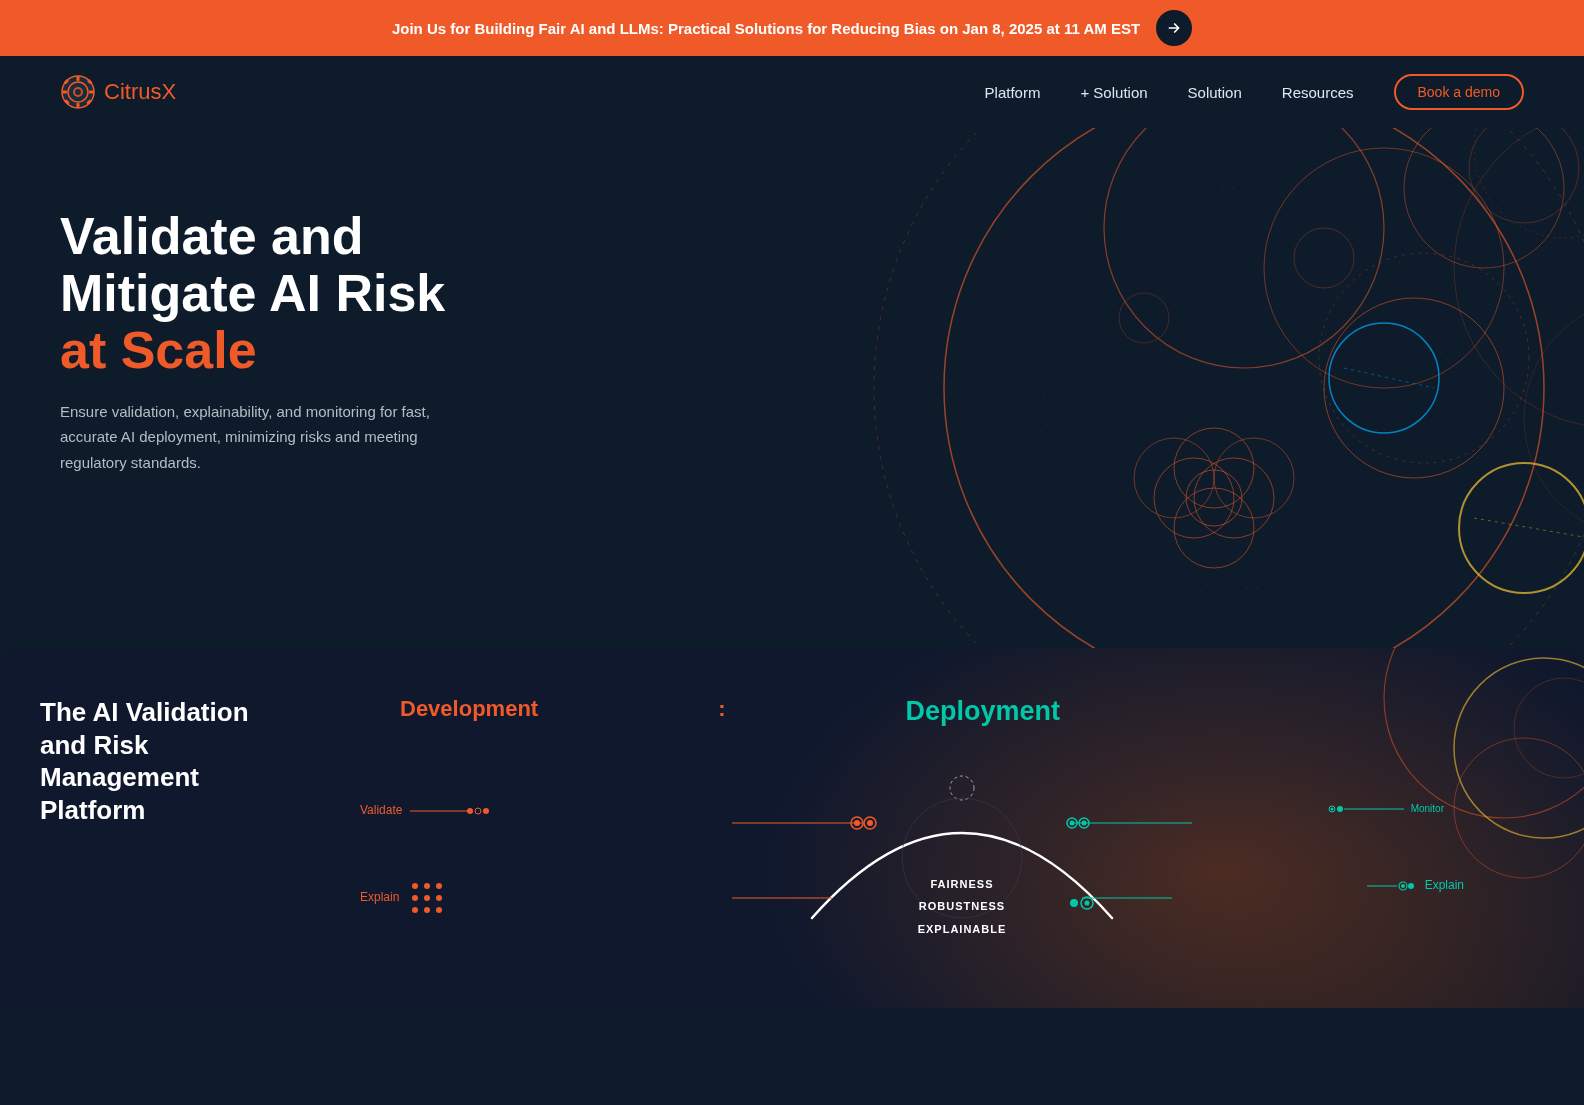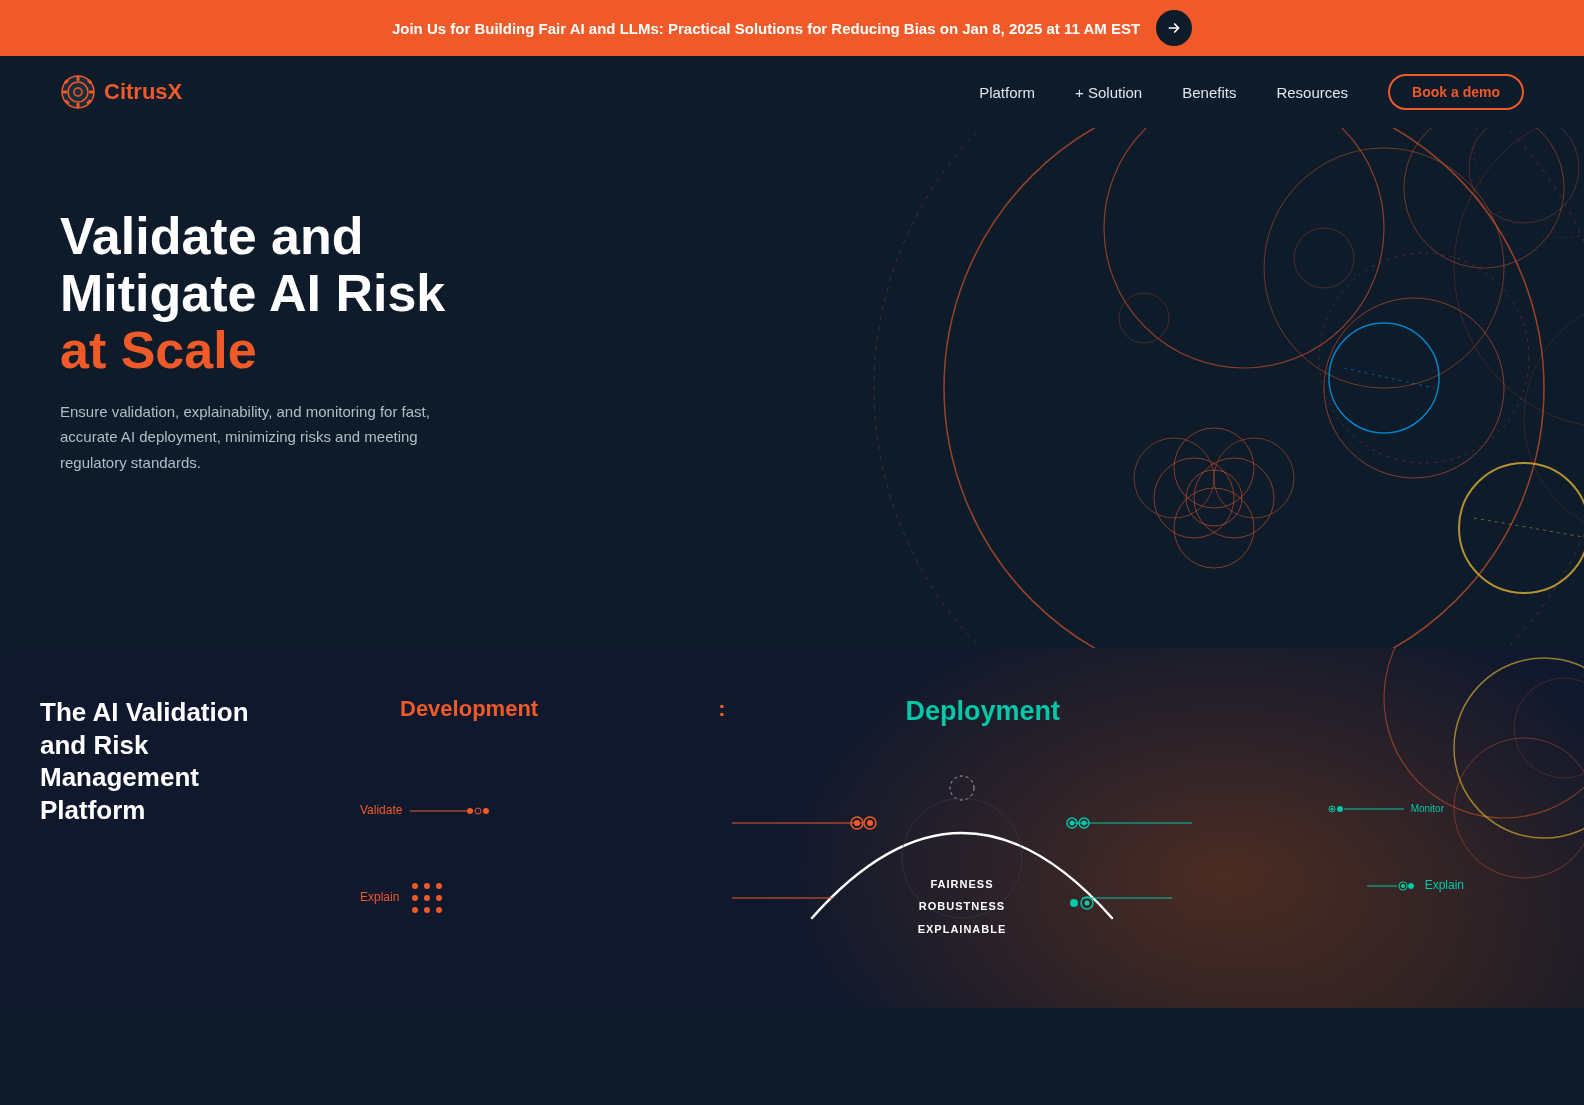--- a/index.html
+++ b/index.html
@@ -48,21 +48,21 @@
       display: flex;
       align-items: center;
       gap: 8px;
     }
     .logo-icon {
       width: 36px;
       height: 36px;
     }
     .logo-text {
       font-size: 22px;
-      font-weight: 700;
+      font-weight: 400;
       color: #fff;
     }
     .logo-text span { color: #f05a28; }
     .nav-links {
       display: flex;
       align-items: center;
       gap: 40px;
     }
     .nav-link {
       color: #e0e6ef;
@@ -70,21 +70,21 @@
       text-decoration: none;
       cursor: pointer;
     }
     .book-demo-btn {
       border: 2px solid #f05a28;
       background: transparent;
       color: #f05a28;
       border-radius: 24px;
       padding: 8px 22px;
       font-size: 14px;
-      font-weight: 700;
+      font-weight: 400;
       cursor: pointer;
     }
 
     
     .hero {
       background: #0d1b2a;
       min-height: 520px;
       display: flex;
       align-items: flex-start;
       padding: 60px 60px 0 60px;
@@ -341,21 +341,21 @@
       <circle cx="18" cy="18" r="3" fill="#1a2b3c"></circle>
     </svg>
     <span class="logo-text">
       <span>Citrus</span><span style="color:#f05a28">X</span>
     </span>
   </div>
 
   <div class="nav-links">
     <a class="nav-link">Platform</a>
     <a class="nav-link">+ Solution</a>
-    <a class="nav-link">Benefits</a>
+    <a class="nav-link">Solution</a>
     <a class="nav-link">Resources</a>
     <button class="book-demo-btn">Book a demo</button>
   </div>
 </nav>
 
 <section class="hero">
   <div class="hero-content">
     <h1 class="hero-title">
       <span>Validate and</span><br>
       <span>Mitigate AI Risk</span><br>

